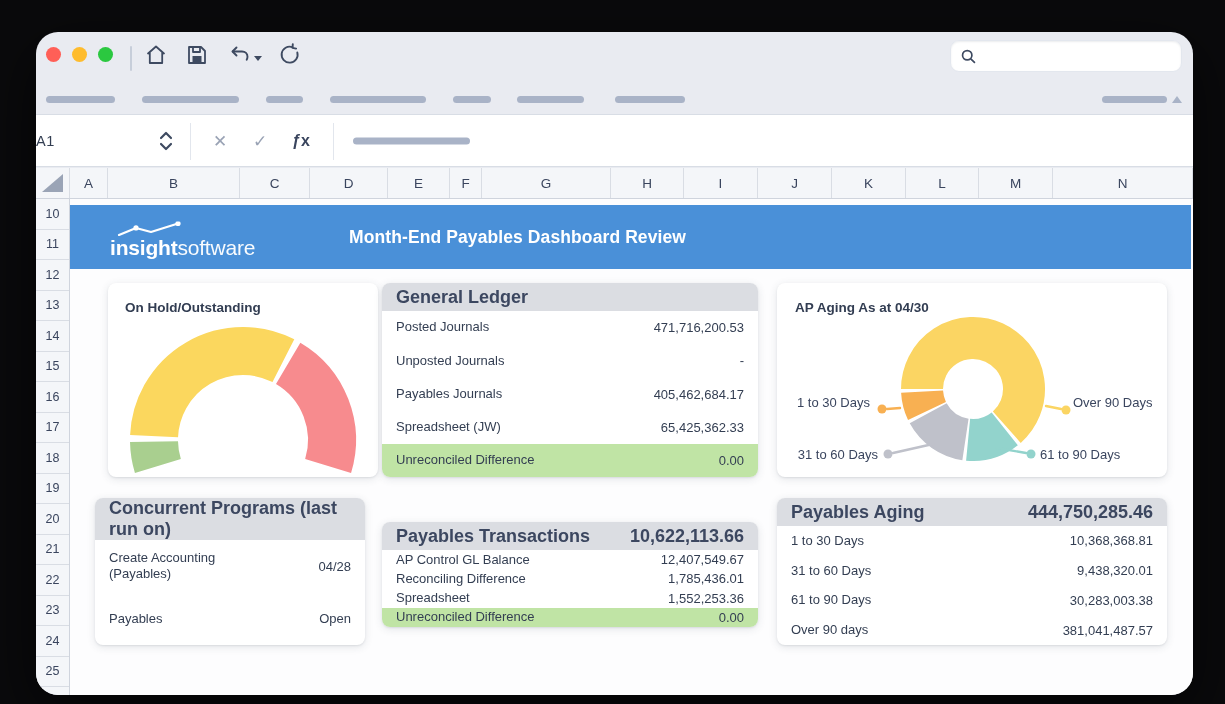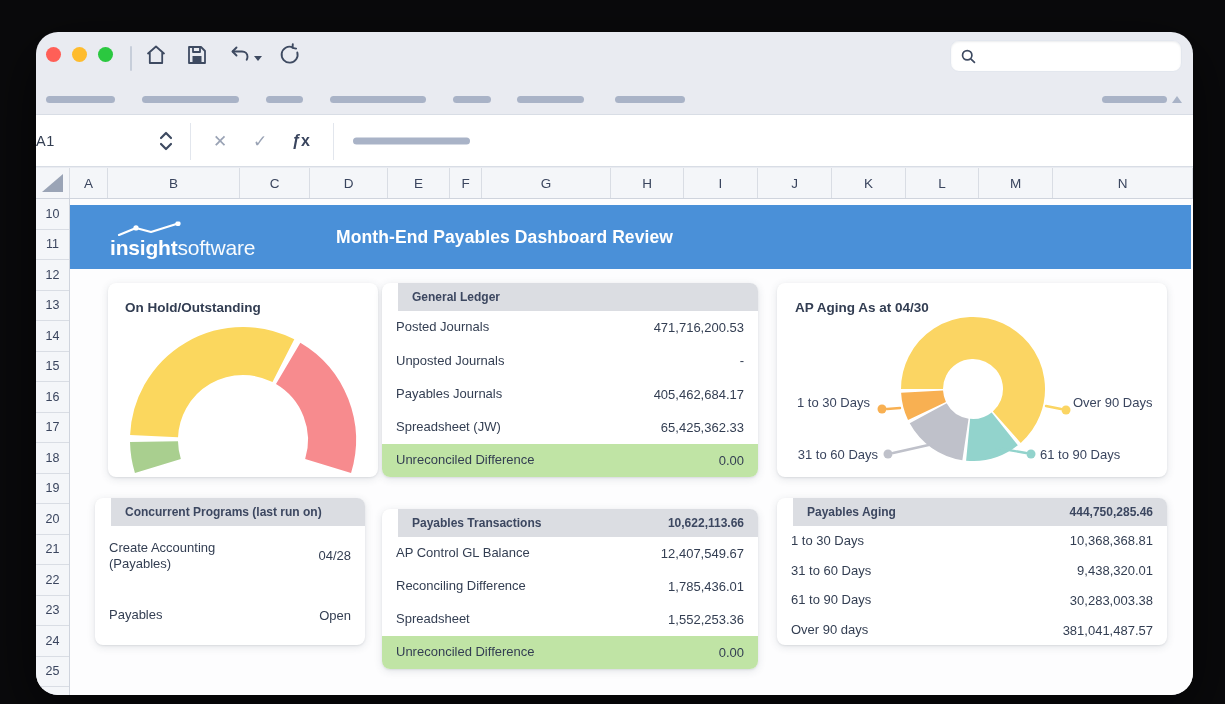--- a/index.html
+++ b/index.html
@@ -57,28 +57,28 @@
   .row-cell { height:30.5px; border-bottom:1px solid #D9DDE4; display:flex; align-items:center; justify-content:center;
     font-size:12.5px; color:#3A455E; cursor:pointer; }
   .sheet { position:absolute; left:34px; top:167px; right:0; bottom:0; background:#FDFDFE; }
   
   .banner { position:absolute; left:34px; top:173px; width:1121px; height:64px; }
   .logo { position:absolute; left:40px; top:50%; transform:translateY(-42%); color:#FFFFFF; line-height:1; }
   .logo .squiggle { display:block; margin:0 0 1px 6px; }
   .logo .word { font-size:21px; letter-spacing:-0.2px; }
   .logo .b { font-weight:700; }
   .logo .l { font-weight:400; opacity:.96; }
-  .banner-title { position:absolute; left:266px; top:50%; transform:translateY(-50%);
+  .banner-title { position:absolute; left:279px; top:50%; transform:translateY(-50%);
     color:#FFFFFF; font-size:17.5px; font-weight:700; letter-spacing:.1px; }
   
   .card { position:absolute; background:#FFFFFF; border-radius:8px;
     box-shadow:0 1px 2px rgba(45,55,75,.10), 0 2px 8px rgba(45,55,75,.12);
     display:flex; flex-direction:column; overflow:hidden; }
   .card-head { flex:0 0 28px; background:#DBDDE2; display:flex; align-items:center; justify-content:space-between;
-    padding:0 14px; font-size:12px; font-weight:700; color:#3C4760;margin-left:16px; }
+    padding:0 14px; font-size:18px; font-weight:700; color:#3C4760; }
   .card-title-plain { flex:0 0 32px; display:flex; align-items:flex-end; padding:0 0 0 17px;
     font-size:13.5px; font-weight:700; color:#323D52; }
   .t-row { flex:1; display:flex; align-items:center; justify-content:space-between; padding:0 14px;
     font-size:13px; color:#333E52; }
   .t-label { line-height:1.25; }
   .t-value { text-align:right; white-space:nowrap; }
   .chart-area { position:absolute; inset:0; }
   .donut-label { position:absolute; font-size:13px; color:#3A455E; white-space:nowrap; }
   .ra { text-align:right; }
 </style>
@@ -278,21 +278,21 @@
     <div class="t-row">
       <span class="t-label" style="max-width:150px">Create Accounting (Payables)</span>
       <span class="t-value">04/28</span>
     </div>
     <div class="t-row">
       <span class="t-label">Payables</span>
       <span class="t-value">Open</span>
     </div>
   </div>
 
-  <div class="card" style="left:346px; top:477px; width:376px; height:160px">
+  <div class="card" style="left:346px; top:490px; width:376px; height:105px">
     <div class="card-head">
       <span>Payables Transactions</span>
       <span>10,622,113.66</span>
     </div>
     <div class="t-row">
       <span class="t-label">AP Control GL Balance</span>
       <span class="t-value">12,407,549.67</span>
     </div>
     <div class="t-row">
       <span class="t-label">Reconciling Difference</span>

